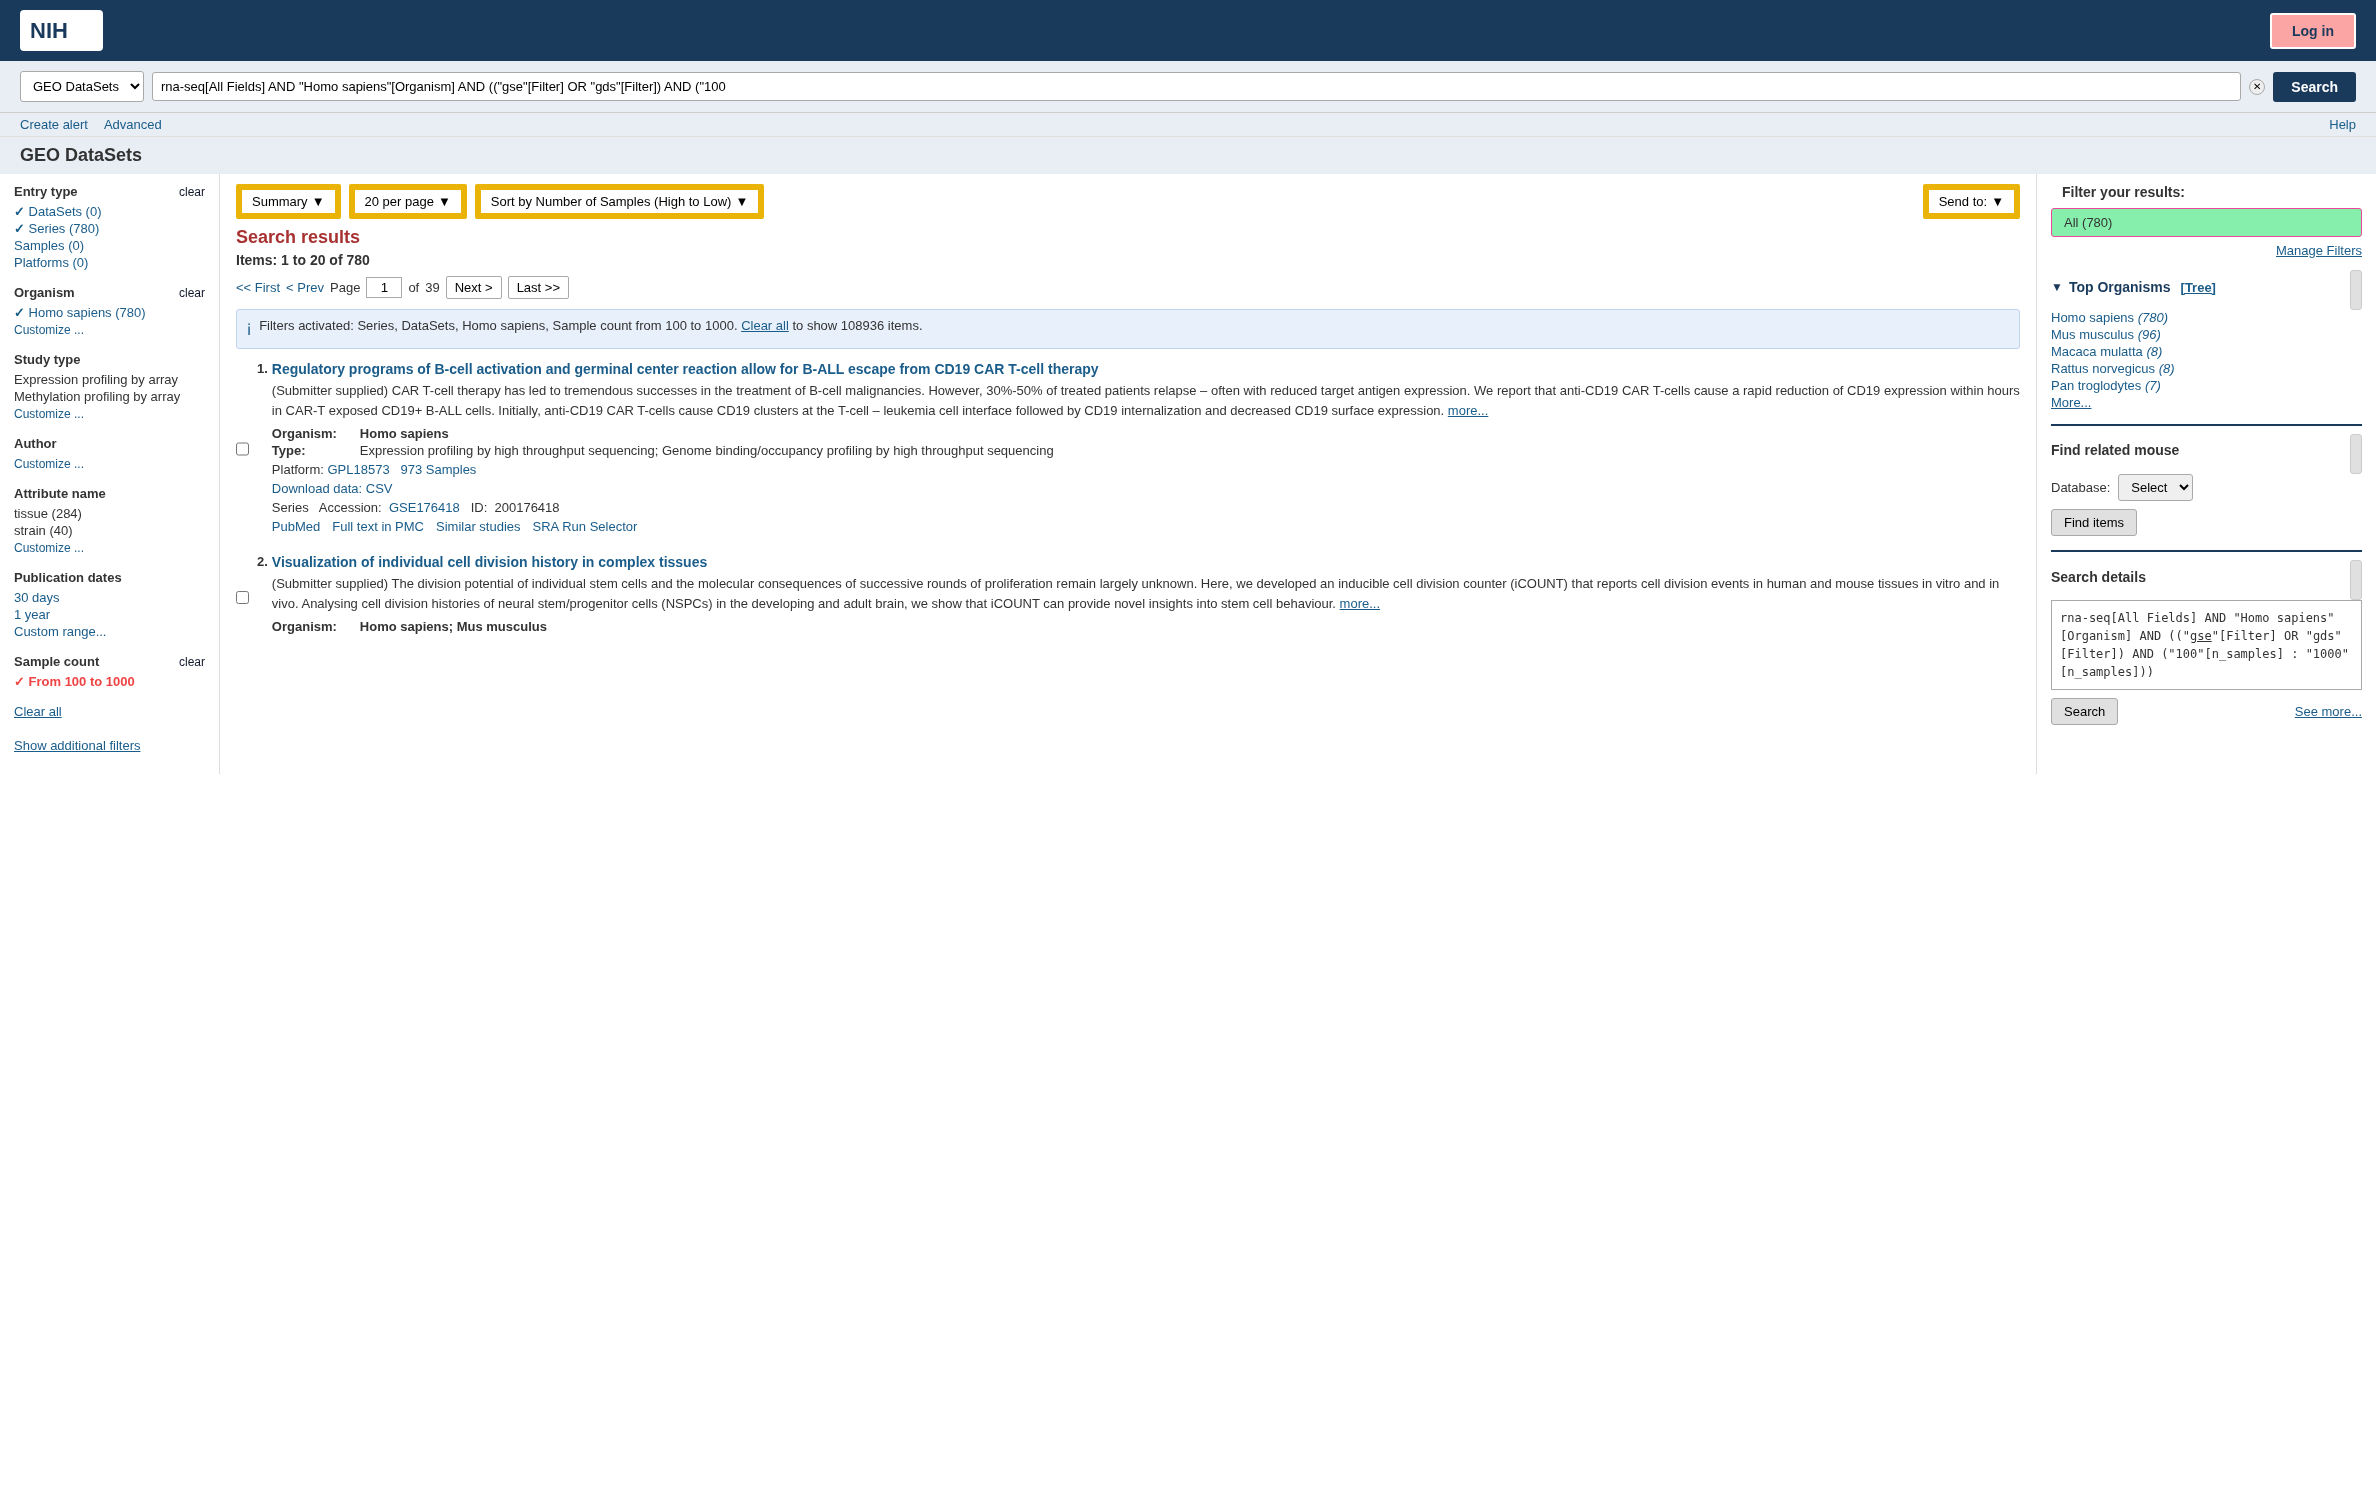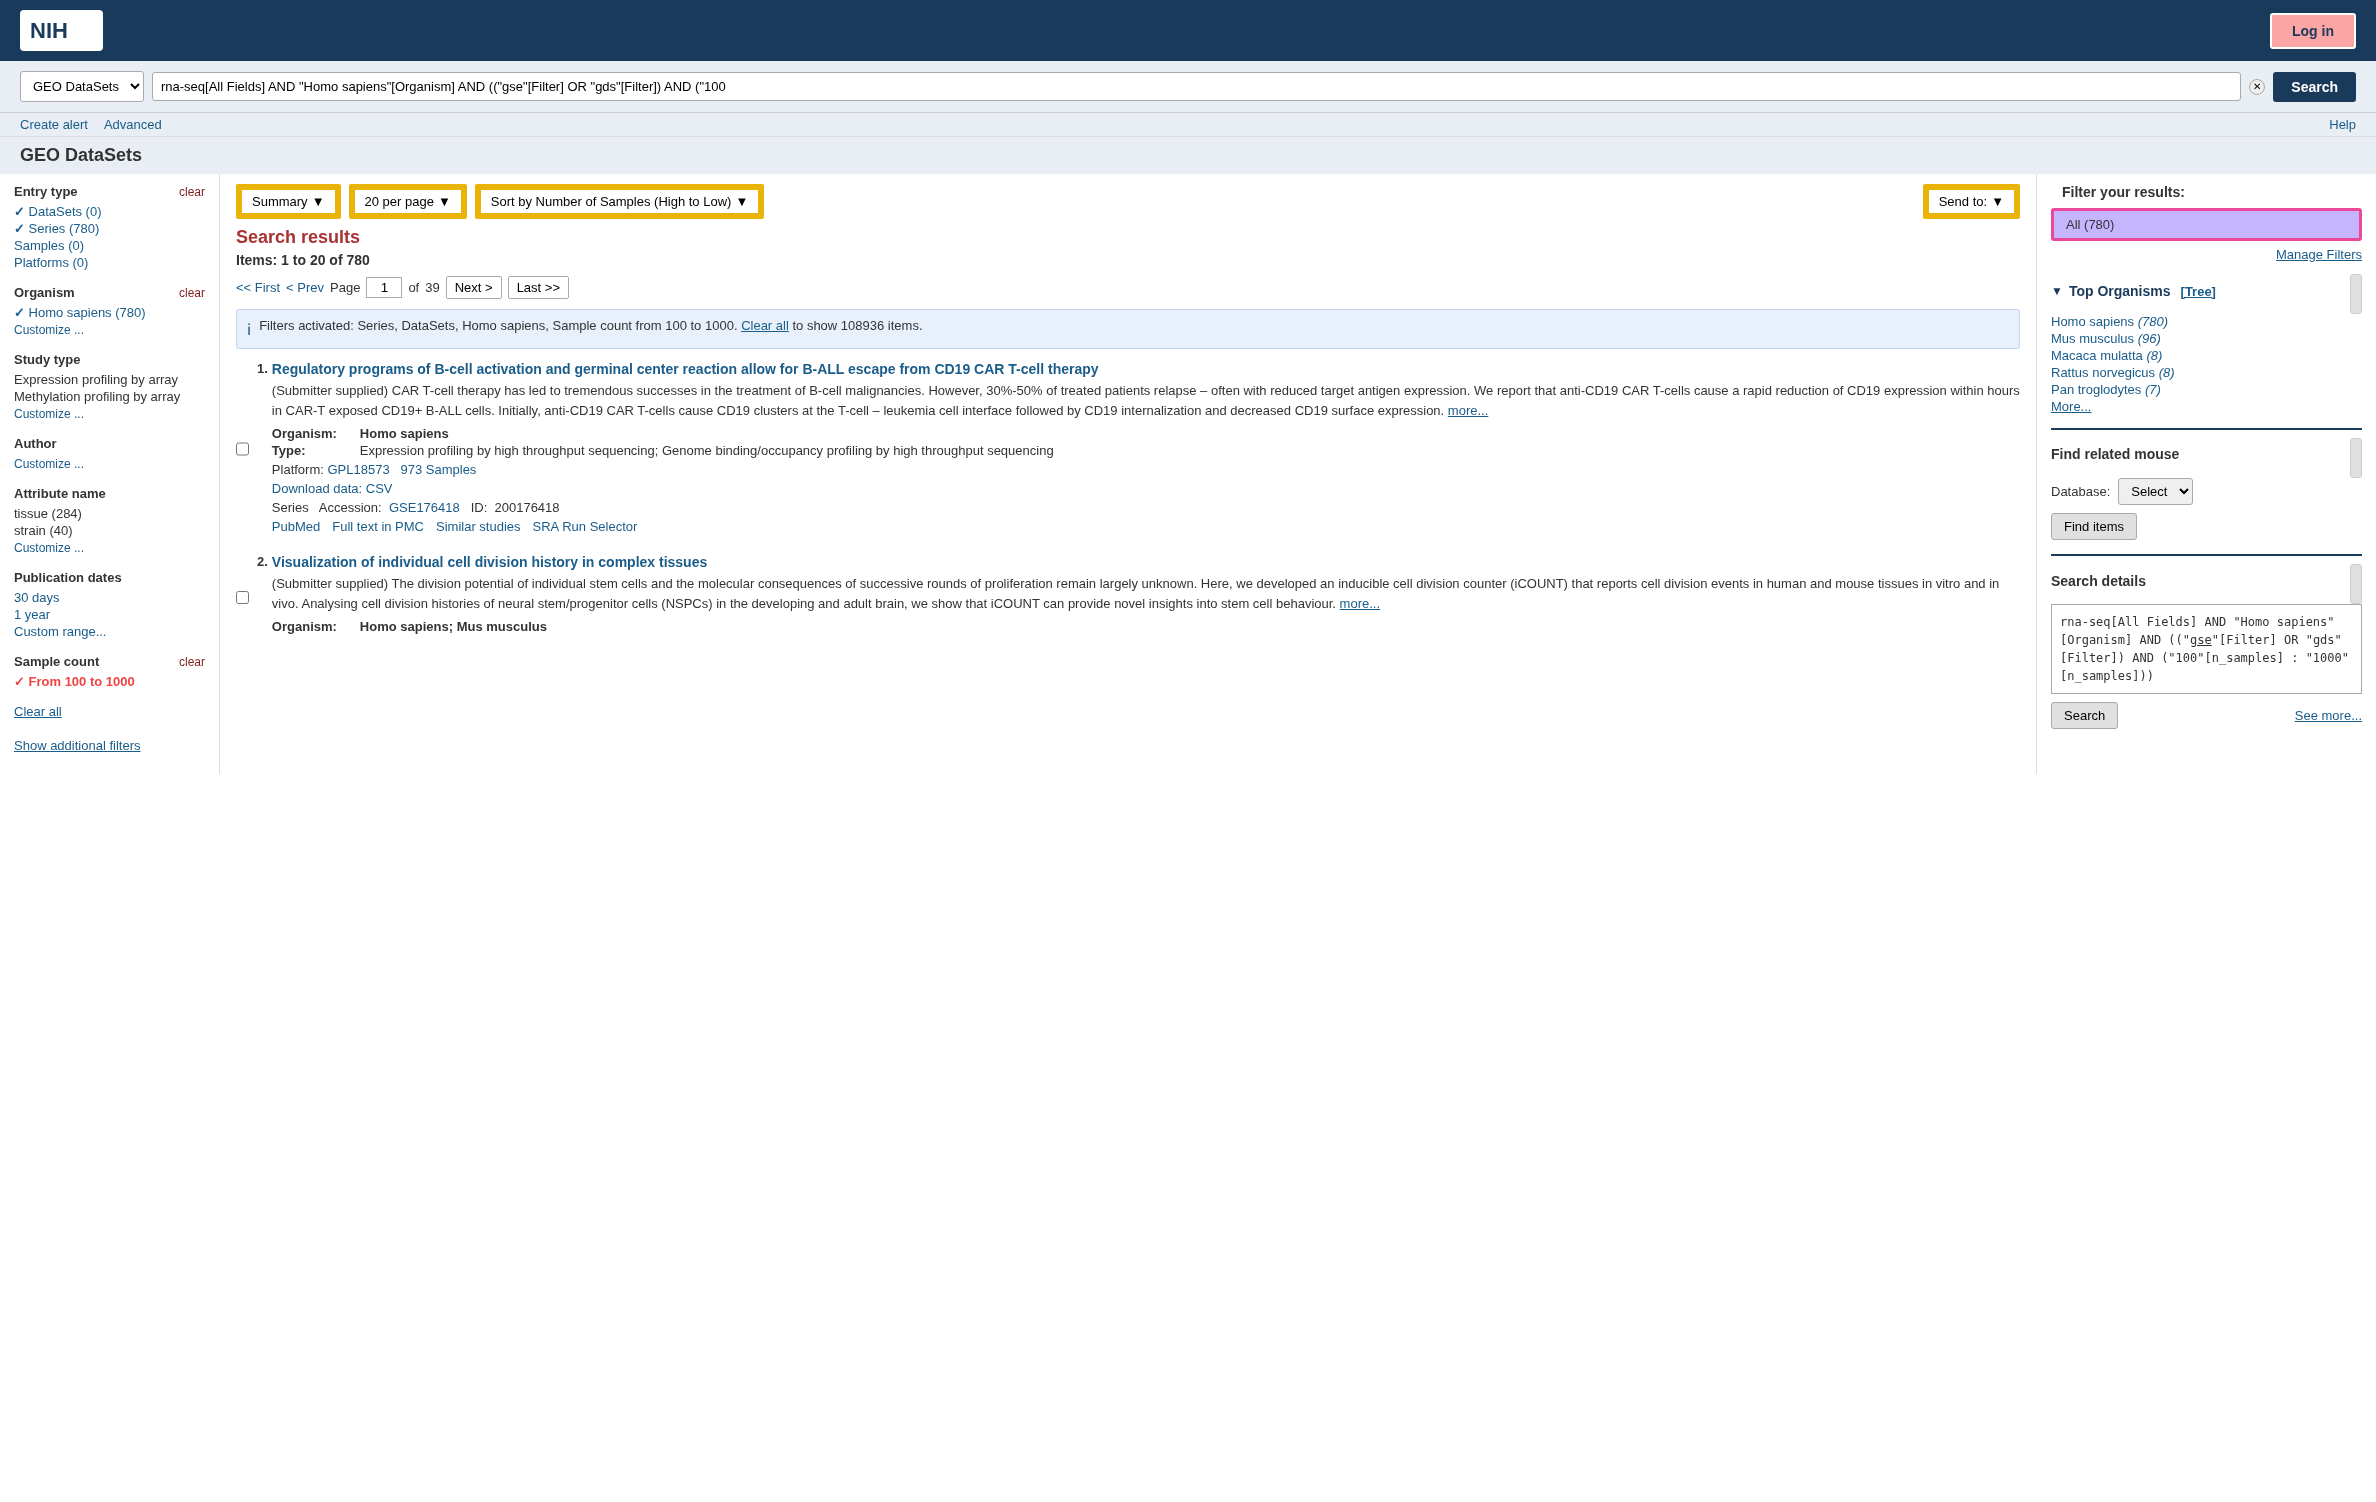--- a/index.html
+++ b/index.html
@@ -111,21 +111,21 @@
     }
     .sidebar-section { margin-bottom: 14px; }
     .sidebar-section-header {
       display: flex;
       justify-content: space-between;
       align-items: center;
       font-weight: bold;
       color: #333;
       margin-bottom: 4px;
     }
-    .sidebar-clear-link { color: #7f1d1d; font-weight: normal; font-size: 12px; cursor: pointer; text-decoration: none; }
+    .sidebar-clear-link { color: #0f172a; font-weight: normal; font-size: 12px; cursor: pointer; text-decoration: none; }
     .sidebar-item { padding: 1px 0; }
     .sidebar-item a { color: #1a5c8a; text-decoration: none; }
     .sidebar-item.checked::before { content: "✓ "; color: #1a5c8a; font-weight: bold; }
     .sidebar-customize { color: #1a5c8a; font-size: 12px; cursor: pointer; }
     .sidebar-bottom { margin-top: 10px; }
     .sidebar-bottom a { color: #1a5c8a; font-size: 12px; display: block; margin-bottom: 4px; }
     .from-100-1000 { color: #ef4444; font-weight: bold; }
     .from-100-1000::before { content: "✓ "; }
 
     
@@ -201,22 +201,22 @@
 
     
     .right-panel {
       width: 340px;
       min-width: 300px;
       padding: 10px 14px;
       border-left: 1px solid #ddd;
     }
     .filter-results-label { font-weight: bold; font-size: 14px; margin-bottom: 8px; padding-left: 11px; }
     .all-results-box {
-      background: #c4b5fd;
-      border: 3px solid #ec4899;
+      background: #86efac;
+      border: 1px solid #ec4899;
       padding: 6px 12px;
       border-radius: 3px;
       font-size: 13px;
       margin-bottom: 6px;
     }
     .manage-filters { color: #1a5c8a; font-size: 13px; display: block; text-align: right; margin-bottom: 12px; }
 
     .top-organisms { margin-bottom: 14px; }
     .section-header-collapsible {
       display: flex;

